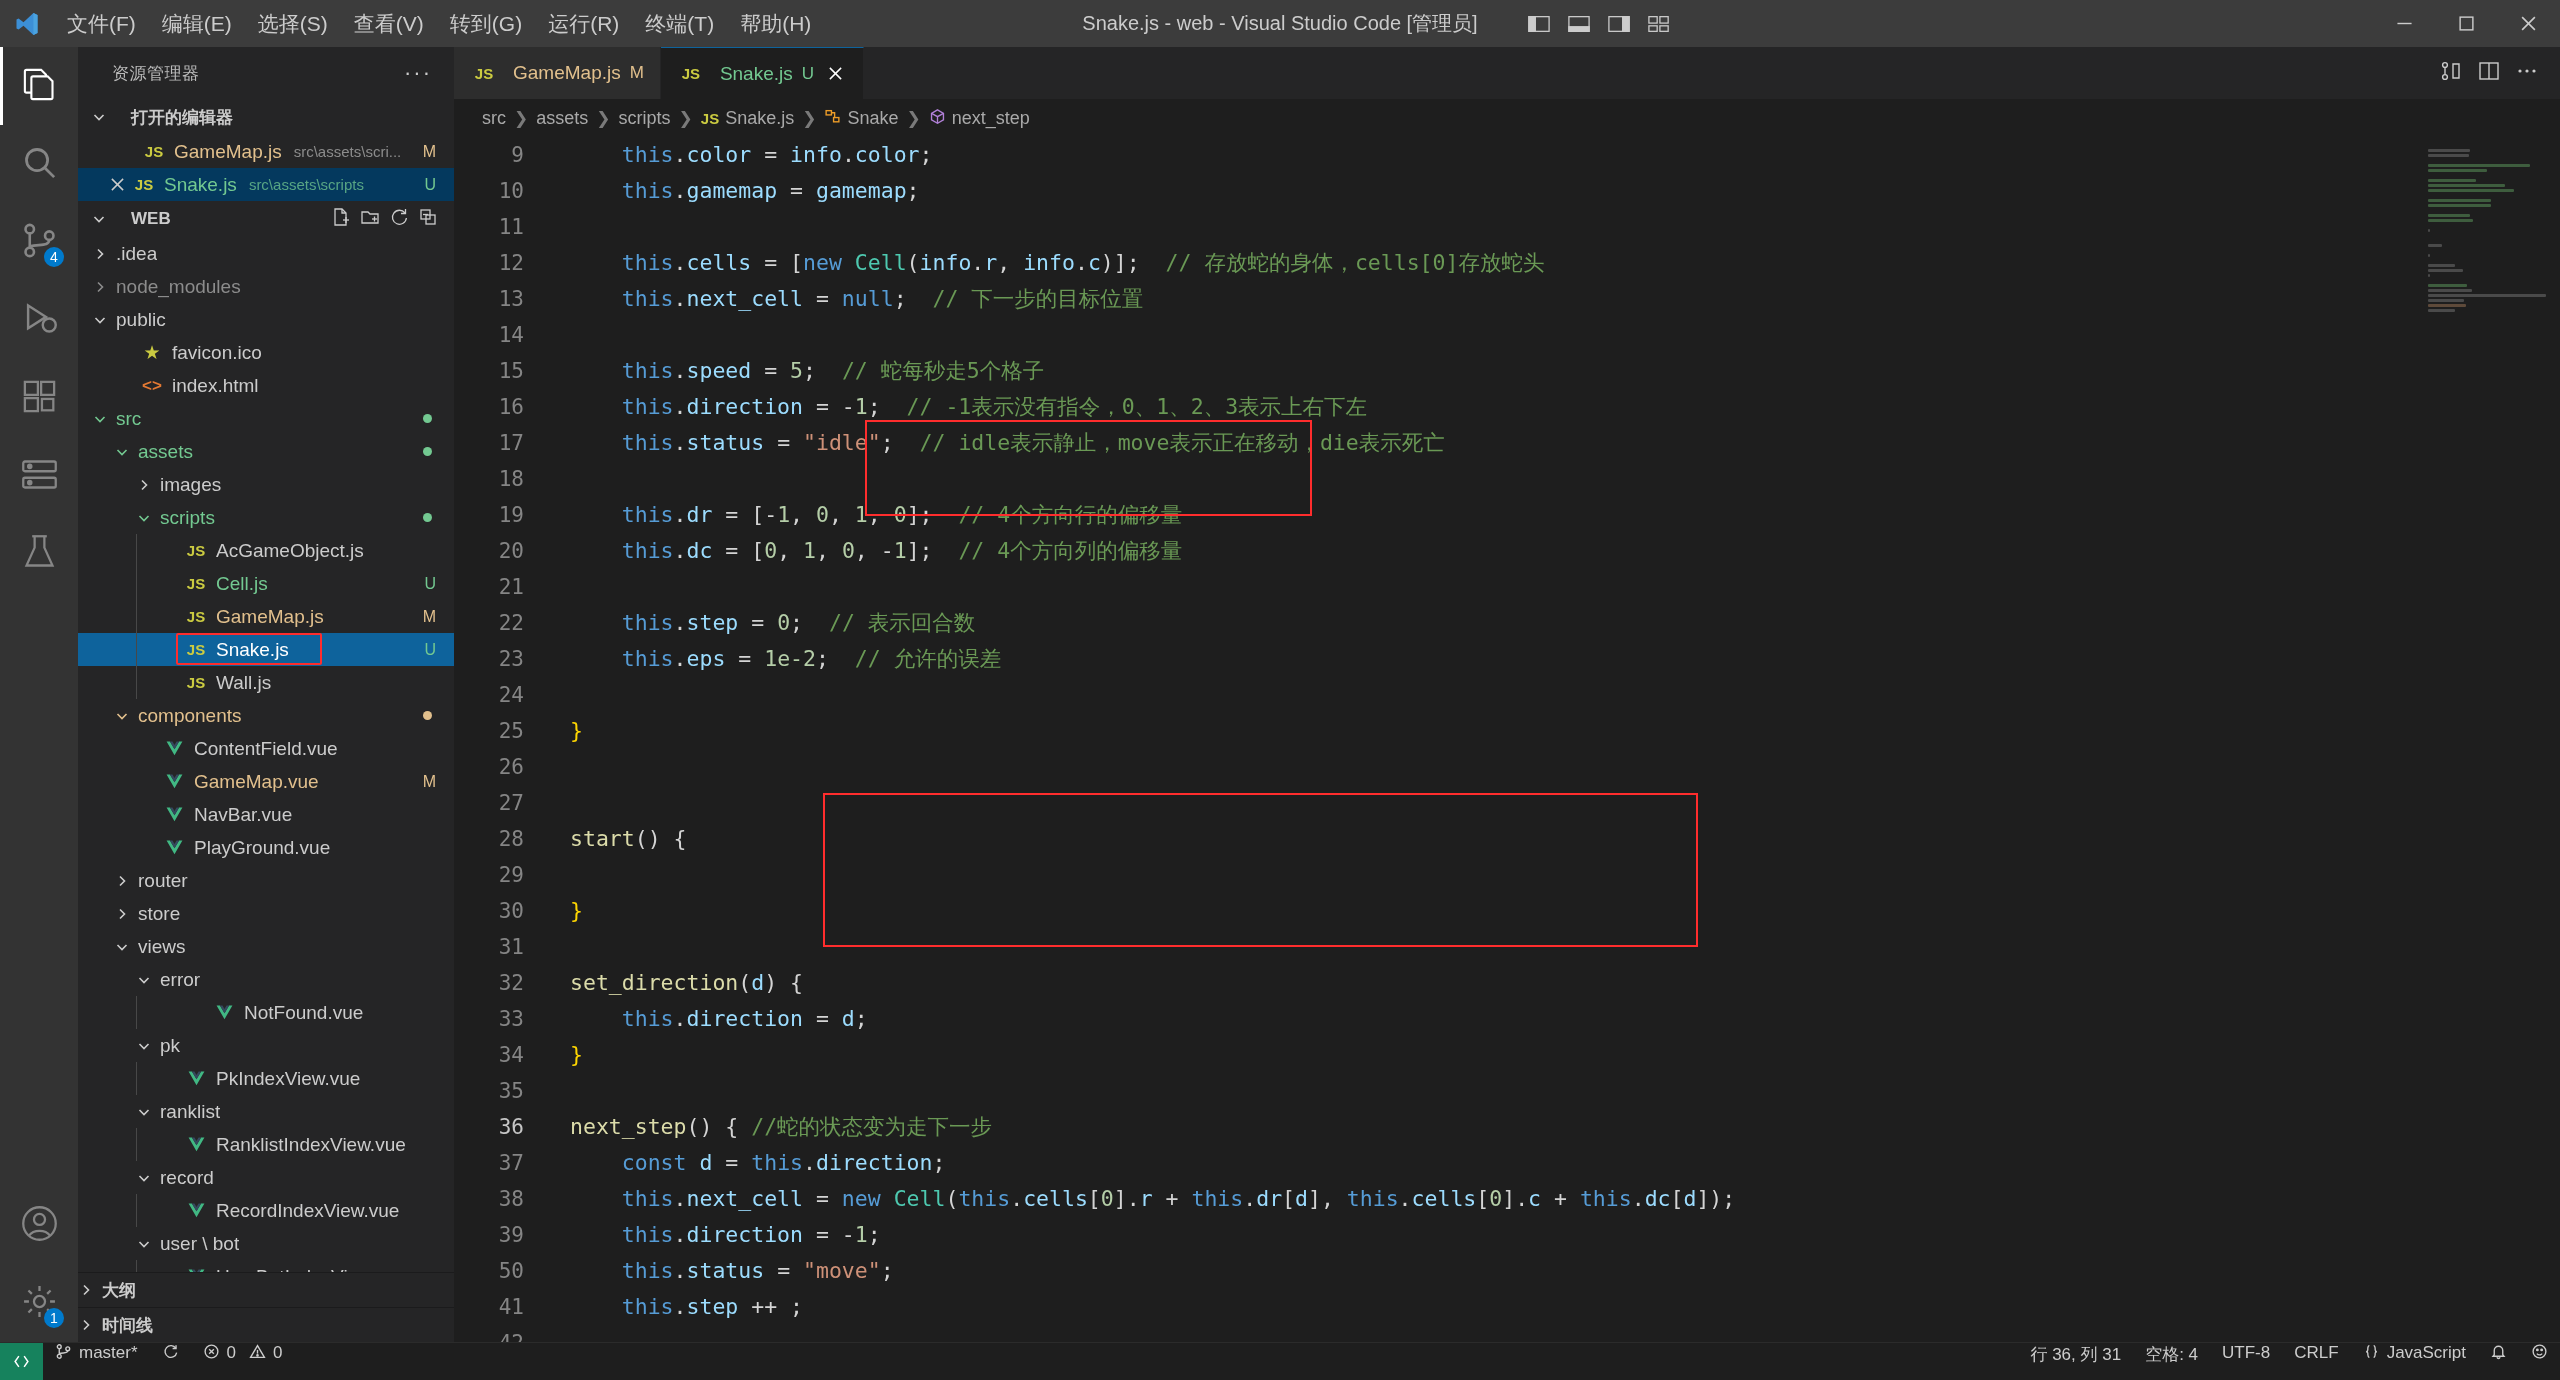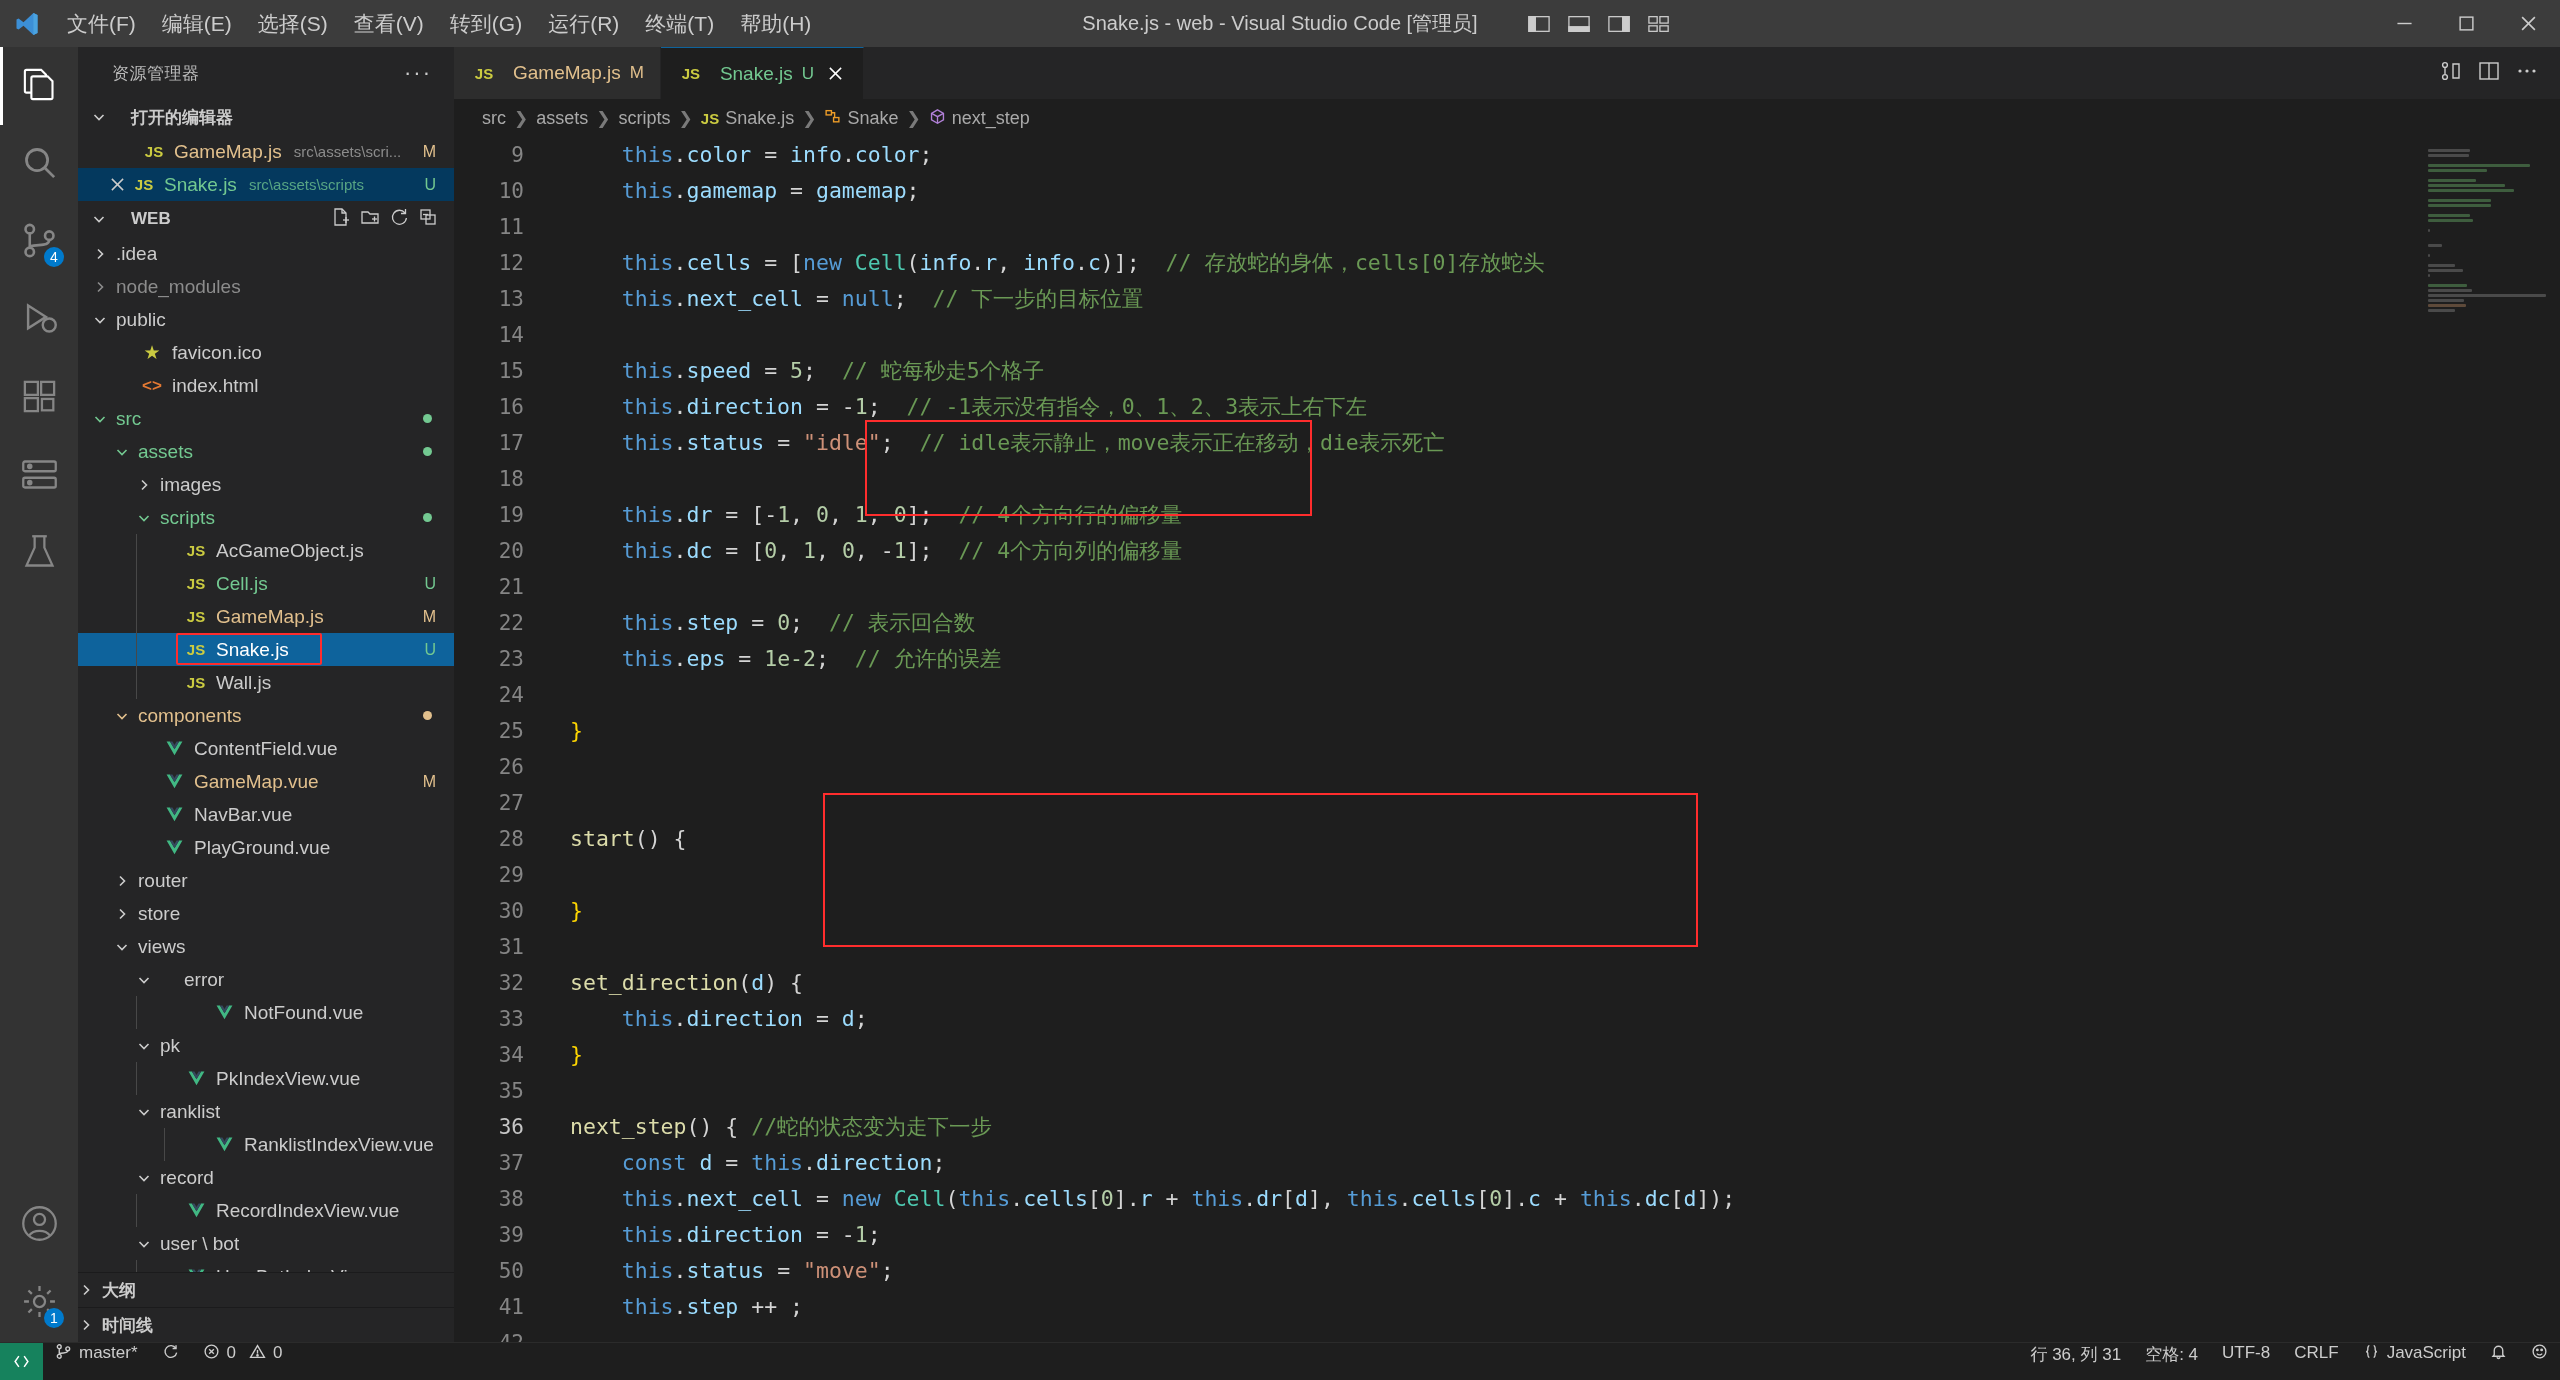--- a/index.html
+++ b/index.html
@@ -590,21 +590,21 @@
                 </svg>
               </span>
               <span class="fname" style="color:#cccccc;">views</span>
             </div>
             <div class="row" style="padding-left: 58px;">
               <span class="chev" style="color:#cccccc;margin-right:8px;">
                 <svg viewBox="0 0 16 16" fill="none" stroke="currentColor" stroke-width="1.6">
                   <polyline points="3.5,6 8,10.5 12.5,6"></polyline>
                 </svg>
               </span>
-              <span class="fname" style="color:#cccccc;margin-left:24px;">error</span>
+              <span class="fname" style="color:#cccccc;">error</span>
             </div>
             <div class="row" style="padding-left: 108px; position: relative; align-items: center;">
               <span style="width:24px;display:inline-block;flex:0 0 24px;"></span>
               <span class="ficon vue-ico">
                 <svg viewBox="0 0 24 24">
                   <path d="M2 3h4.2L12 13 17.8 3H22L12 20.5z" fill="#41b883"></path>
                   <path d="M6.2 3h3.2L12 7.5 14.6 3h3.2L12 13z" fill="#34495e"></path>
                 </svg>
               </span>
               <span class="fname" style="color:#cccccc;">NotFound.vue</span>
@@ -630,21 +630,21 @@
               <span class="guide" style="left: 58px;"></span>
             </div>
             <div class="row" style="padding-left: 58px;">
               <span class="chev" style="color:#cccccc;margin-right:8px;">
                 <svg viewBox="0 0 16 16" fill="none" stroke="currentColor" stroke-width="1.6">
                   <polyline points="3.5,6 8,10.5 12.5,6"></polyline>
                 </svg>
               </span>
               <span class="fname" style="color:#cccccc;">ranklist</span>
             </div>
-            <div class="row" style="padding-left: 80px; position: relative; margin-left: 28px;">
+            <div class="row" style="padding-left: 80px; position: relative;">
               <span style="width:24px;display:inline-block;flex:0 0 24px;"></span>
               <span class="ficon vue-ico">
                 <svg viewBox="0 0 24 24">
                   <path d="M2 3h4.2L12 13 17.8 3H22L12 20.5z" fill="#41b883"></path>
                   <path d="M6.2 3h3.2L12 7.5 14.6 3h3.2L12 13z" fill="#34495e"></path>
                 </svg>
               </span>
               <span class="fname" style="color:#cccccc;">RanklistIndexView.vue</span>
               <span class="guide" style="left: 58px;"></span>
             </div>

